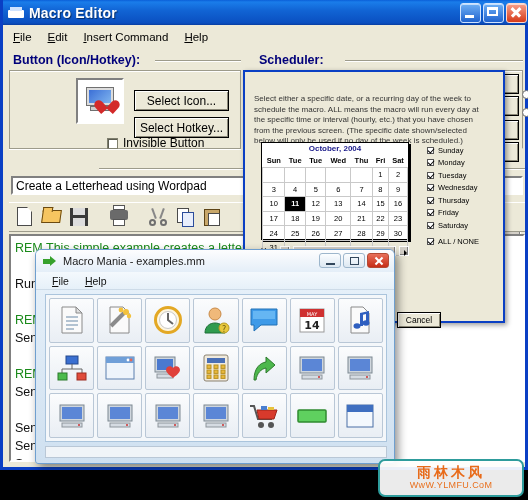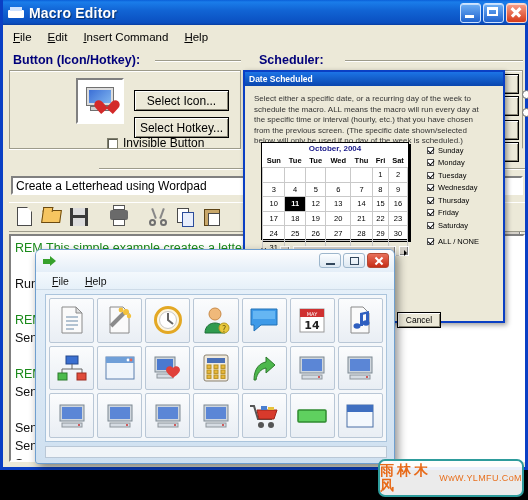--- a/index.html
+++ b/index.html
@@ -154,21 +154,21 @@
     background:#f4f7fa;border:1px solid #aac4dc;box-sizing:border-box;
     display:grid;grid-template-columns:repeat(7,1fr);grid-template-rows:repeat(3,1fr);gap:3px;padding:3px;}
   .cell{background:linear-gradient(180deg,#fbfcfd,#e9eef4);border:1px solid #b9c7d6;
     border-radius:2px;position:relative;box-sizing:border-box;}
   .cell svg{position:absolute;left:50%;top:50%;transform:translate(-50%,-50%);}
   .mm-status{position:absolute;left:9px;top:196px;width:342px;height:12px;background:#f0f4f8;border:1px solid #b9c7d6;box-sizing:border-box;}
 
   
   .wm{position:absolute;left:378px;top:459px;width:146px;height:38px;
     background:rgba(255,255,255,.92);border:2px solid #2e9c9c;border-radius:7px;
-    display:flex;flex-direction:row;align-items:center;justify-content:center;box-sizing:border-box;}
+    display:flex;flex-direction:column;align-items:center;justify-content:center;box-sizing:border-box;}
   .wm-cn{font-size:14px;font-weight:bold;color:#e86a18;letter-spacing:3px;line-height:15px;
     font-family:"DejaVu Sans",sans-serif;}
   .wm-url{font-size:9px;color:#e8701e;letter-spacing:.4px;line-height:11px;}
 </style>
 </head>
 <body>
 
 <div id="root">
 
   <div class="win-main">
@@ -301,23 +301,20 @@
       <div class="cl">Send</div>
       <div class="cl">&nbsp;</div>
       <div class="cl">Send</div>
       <div class="cl">Send</div>
       <div class="cl">Send</div>
 
     </div>
   </div>
 
   <div class="dlg">
-    <div class="dlg-tb">
-      <span>Date Scheduled</span>
-    </div>
     <div class="dlg-body">
       <div class="dlg-txt">Select either a specific date, or a recurring day of the week to schedule the macro.  ALL means the macro will run every day at the specific time or interval (hourly, etc.) that you have chosen from the previous screen.  (The specific date shown/selected below will only be used if no day of the week is scheduled.)</div>
 
       <div class="cal">
         <div class="cal-h">October, 2004</div>
         <table class="cg">
           <tbody>
               <tr>
             <th>Sun</th>
             <th>Tue</th>
@@ -429,20 +426,21 @@
 
       <div class="dlg-cancel">
         <span>Cancel</span>
       </div>
     </div>
   </div>
 
   <div class="mm">
     <div class="mm-tb">
       <div class="mm-ar"></div>
+      <div class="mm-title">Macro Mania - examples.mm</div>
       <div class="mm-btns">
         <div class="mmb m">
             <s></s>
           </div>
         <div class="mmb q">
             <s></s>
           </div>
         <div class="mmb x">
             <s class="a"></s>
             <s class="b"></s>

